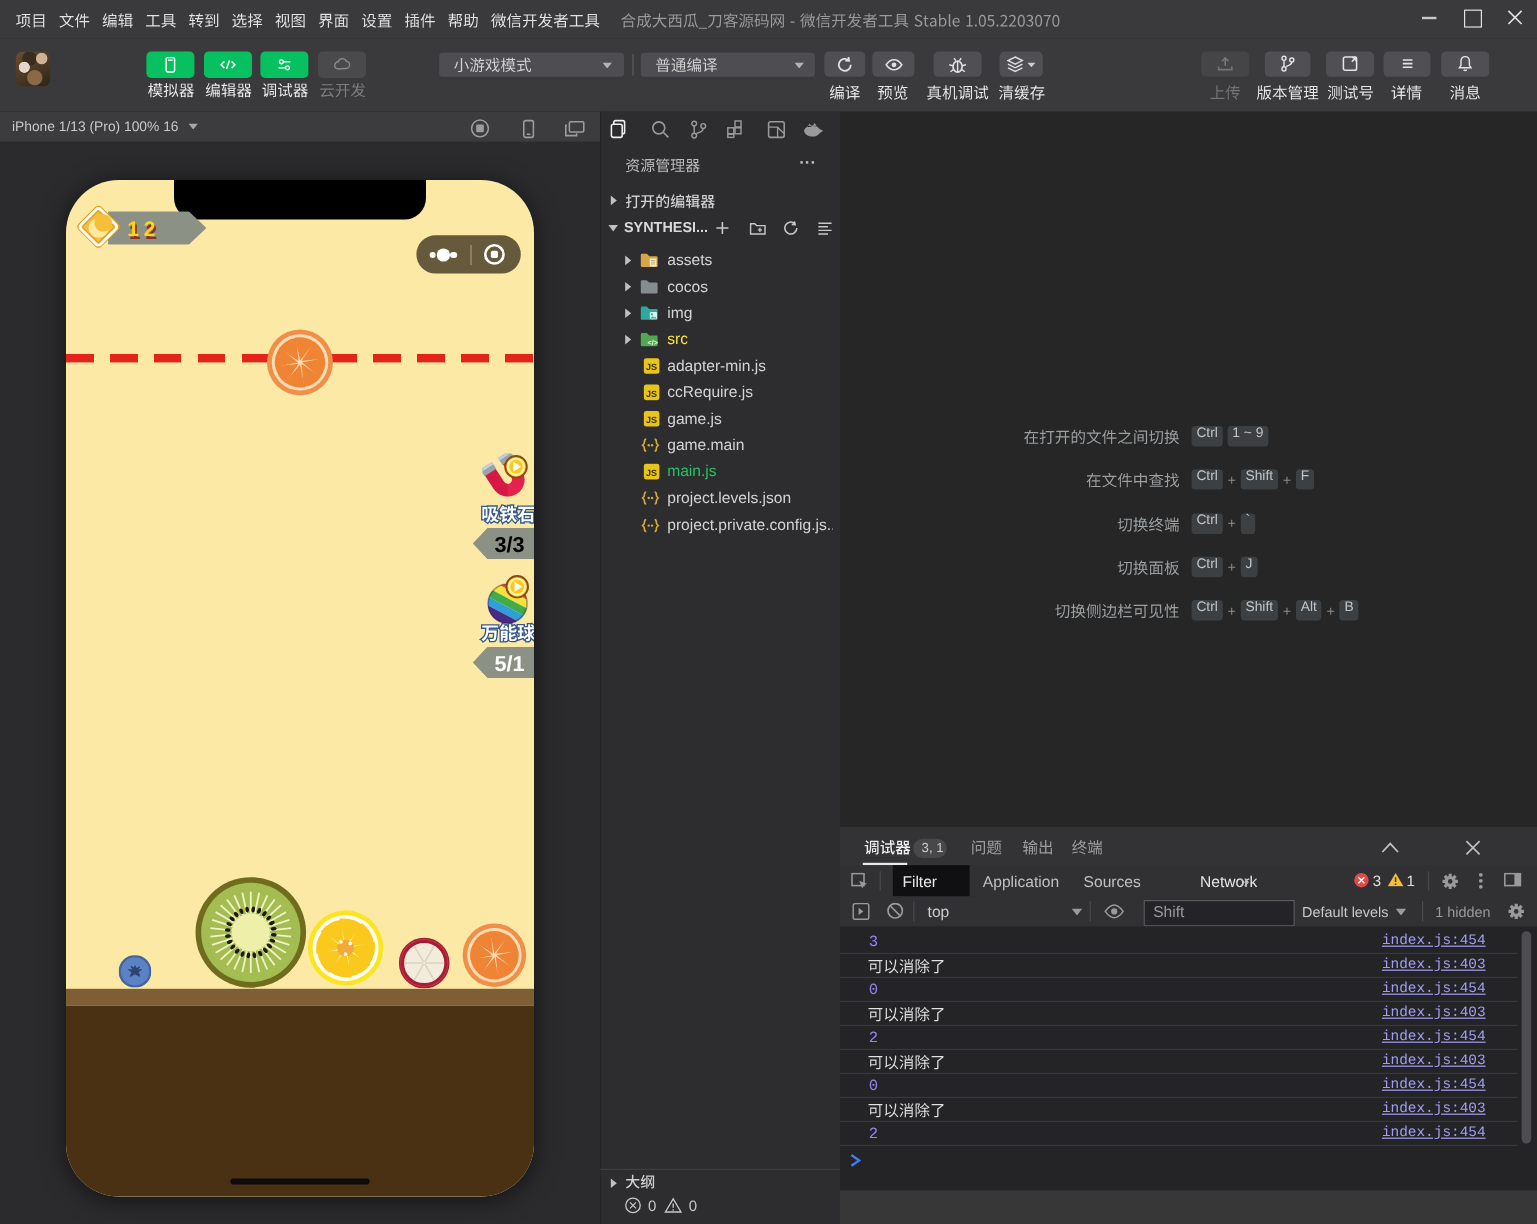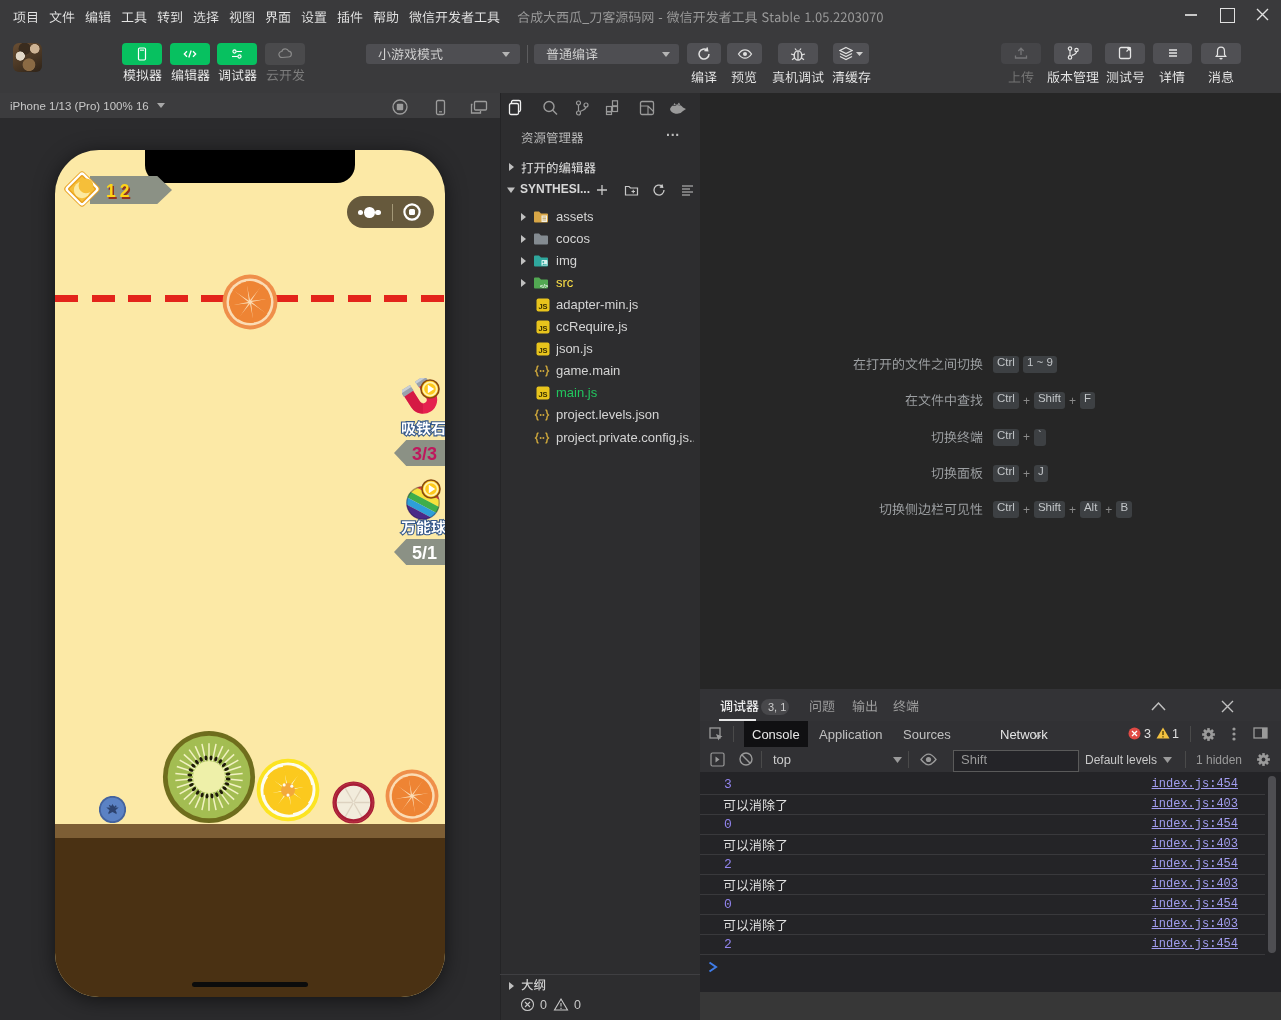--- a/index.html
+++ b/index.html
@@ -317,21 +317,21 @@
       <circle cx="10" cy="10" r="9" fill="#ffc91c" stroke="#8a4a10" stroke-width="1.6"></circle>
       <circle cx="10" cy="10" r="6.7" fill="none" stroke="#fff3b0" stroke-width="1.8"></circle>
       <path d="M7.8,5.8 L14.2,10 L7.8,14.2 Z" fill="#fff"></path>
     </svg>
 <div class="a" style="left:345.5px;top:269px">
       <svg width="45" height="19" viewBox="0 0 45 19" style="overflow:visible">
         <path transform="translate(0,1.8)" d="M5.6 1.4V3H7C6.8 7.7 6.1 11.4 4 13.5C4.4 13.8 5.2 14.3 5.5 14.6C6.7 13.2 7.5 11.3 7.9 9.1C8.4 10 8.9 10.8 9.5 11.5C8.8 12.2 8 12.8 7.1 13.2C7.5 13.5 8.1 14.1 8.4 14.5C9.2 14.1 10 13.5 10.7 12.7C11.5 13.5 12.4 14.1 13.5 14.5C13.7 14.1 14.3 13.4 14.7 13C13.6 12.6 12.7 12.1 11.8 11.4C12.9 9.8 13.7 7.9 14.1 5.6L13 5.2L12.7 5.2H11.7C12 4 12.4 2.6 12.7 1.4ZM8.7 3H10.6C10.3 4.4 9.9 5.8 9.6 6.8H12.1C11.8 8.1 11.2 9.2 10.6 10.1C9.7 9 8.9 7.7 8.4 6.3C8.5 5.3 8.6 4.2 8.7 3ZM1 1.8V11.9H2.5V10.6H5.2V1.8ZM2.5 3.4H3.7V9H2.5Z M15.8 7.8V9.4H17.8V11.7C17.8 12.4 17.4 12.8 17 13C17.3 13.4 17.7 14.2 17.9 14.6C18.1 14.3 18.7 14 21.6 12.5C21.4 12.1 21.3 11.4 21.3 10.9L19.5 11.8V9.4H21.6V7.8H19.5V6.3H21.1V4.7H17C17.3 4.4 17.6 4 17.8 3.6H21.5V1.9H18.8C18.9 1.6 19 1.3 19.2 1L17.6 0.5C17.1 1.8 16.2 3.1 15.3 3.9C15.5 4.3 16 5.3 16.1 5.7C16.3 5.5 16.5 5.3 16.7 5.1V6.3H17.8V7.8ZM24.7 0.6V3H23.8C23.9 2.4 24 1.9 24.1 1.3L22.4 1C22.2 2.8 21.9 4.6 21.2 5.7C21.6 5.9 22.4 6.3 22.7 6.6C23 6 23.2 5.4 23.4 4.7H24.7V5.2C24.7 5.7 24.7 6.3 24.7 6.9H21.8V8.6H24.4C24 10.3 23.2 12 21.2 13.2C21.6 13.5 22.2 14.1 22.5 14.5C24.1 13.4 25 12 25.6 10.6C26.3 12.3 27.2 13.6 28.5 14.5C28.8 14 29.3 13.3 29.7 13C28.2 12.1 27.2 10.5 26.6 8.6H29.4V6.9H26.4C26.5 6.3 26.5 5.7 26.5 5.2V4.7H29V3H26.5V0.6Z M30.9 1.5V3.3H34.8C34 5.6 32.4 8.2 30.2 9.7C30.6 10 31.2 10.6 31.5 11.1C32.2 10.5 32.9 9.9 33.5 9.2V14.5H35.3V13.6H41.4V14.5H43.3V6.6H35.4C36 5.5 36.5 4.4 36.9 3.3H44.1V1.5ZM35.3 11.9V8.3H41.4V11.9Z" fill="#fff" stroke="#35588a" stroke-width="2.2" paint-order="stroke"></path>
       </svg>
     </div>
 <div class="a" style="left:339px;top:290px;width:51px;height:26px;background:#8b9185;clip-path:polygon(0 50%,24% 0,100% 0,100% 100%,24% 100%)"></div>
-<div class="a" style="left:357px;top:293px;font:700 18px 'Liberation Sans',sans-serif;color:#be185d;line-height:22px;white-space:nowrap;">3/3</div>
+<div class="a" style="left:357px;top:293px;font:700 18px 'Liberation Sans',sans-serif;color:#000000;line-height:22px;white-space:nowrap;">3/3</div>
 <svg class="a" style="left:350.5px;top:335.8px;" width="34" height="34" viewBox="0 0 34 34">
       <defs>
         <clipPath id="bc">
           <circle cx="17" cy="17" r="16.6"></circle>
         </clipPath>
       </defs>
       <g clip-path="url(#bc)">
         <g transform="rotate(28 17 17)">
           <rect x="-6" y="-2" width="46" height="8.5" fill="#e84a35"></rect>
           <rect x="-6" y="6.5" width="46" height="6.5" fill="#f6e23c"></rect>
@@ -607,21 +607,21 @@
 <div class="a" style="left:556px;top:296.9px;font:400 13px 'Liberation Sans',sans-serif;color:#d4d4d4;line-height:16px;white-space:nowrap;max-width:138px;overflow:hidden">adapter-min.js</div>
 <svg class="a" style="left:536px;top:320.0px;" width="14" height="14" viewBox="0 0 14 14">
     <rect x="0.5" y="0.5" width="13" height="13" rx="2" fill="#e8c41c"></rect>
     <text x="7" y="10.5" font-family="Liberation Sans" font-size="7.5" font-weight="700" fill="#3a3000" text-anchor="middle">JS</text>
   </svg>
 <div class="a" style="left:556px;top:319.0px;font:400 13px 'Liberation Sans',sans-serif;color:#d4d4d4;line-height:16px;white-space:nowrap;max-width:138px;overflow:hidden">ccRequire.js</div>
 <svg class="a" style="left:536px;top:342.1px;" width="14" height="14" viewBox="0 0 14 14">
     <rect x="0.5" y="0.5" width="13" height="13" rx="2" fill="#e8c41c"></rect>
     <text x="7" y="10.5" font-family="Liberation Sans" font-size="7.5" font-weight="700" fill="#3a3000" text-anchor="middle">JS</text>
   </svg>
-<div class="a" style="left:556px;top:341.1px;font:400 13px 'Liberation Sans',sans-serif;color:#d4d4d4;line-height:16px;white-space:nowrap;max-width:138px;overflow:hidden">json.js</div>
+<div class="a" style="left:556px;top:341.1px;font:400 13px 'Liberation Sans',sans-serif;color:#d4d4d4;line-height:16px;white-space:nowrap;max-width:138px;overflow:hidden">game.js</div>
 <svg class="a" style="left:534px;top:364.20000000000005px;" width="16" height="14" viewBox="0 0 16 14">
     <path d="M4.5,2 C3,2 3,3 3,4.5 C3,6 2,6.5 1.5,7 C2,7.5 3,8 3,9.5 C3,11 3,12 4.5,12" fill="none" stroke="#d0a93c" stroke-width="1.4"></path>
     <path d="M11.5,2 C13,2 13,3 13,4.5 C13,6 14,6.5 14.5,7 C14,7.5 13,8 13,9.5 C13,11 13,12 11.5,12" fill="none" stroke="#d0a93c" stroke-width="1.4"></path>
     <circle cx="6.6" cy="7" r="1" fill="#d0a93c"></circle>
     <circle cx="9.4" cy="7" r="1" fill="#d0a93c"></circle>
   </svg>
 <div class="a" style="left:556px;top:363.20000000000005px;font:400 13px 'Liberation Sans',sans-serif;color:#d4d4d4;line-height:16px;white-space:nowrap;max-width:138px;overflow:hidden">game.main</div>
 <svg class="a" style="left:536px;top:386.3px;" width="14" height="14" viewBox="0 0 14 14">
     <rect x="0.5" y="0.5" width="13" height="13" rx="2" fill="#e8c41c"></rect>
     <text x="7" y="10.5" font-family="Liberation Sans" font-size="7.5" font-weight="700" fill="#3a3000" text-anchor="middle">JS</text>
@@ -721,21 +721,21 @@
 <svg class="a" style="left:1221px;top:700px;" width="13" height="13" viewBox="0 0 13 13">
     <path d="M1,1 L12,12 M12,1 L1,12" stroke="#c0c0c0" stroke-width="1.4"></path>
   </svg>
 <div class="a" style="left:700px;top:721px;width:581px;height:26px;background:#313134"></div>
 <svg class="a" style="left:709px;top:727px;" width="15" height="15" viewBox="0 0 15 15">
     <rect x="1" y="1" width="10" height="10" fill="none" stroke="#9a9a9a" stroke-width="1.3"></rect>
     <path d="M7,7 L13.5,9.5 L10.8,10.8 L9.5,13.5 Z" fill="#9a9a9a"></path>
   </svg>
 <div class="a" style="left:733px;top:726px;width:1px;height:16px;background:#4a4a4a"></div>
 <div class="a" style="left:744px;top:721px;width:64px;height:26px;background:#101012"></div>
-<div class="a" style="left:752px;top:727px;font:400 13px 'Liberation Sans',sans-serif;color:#e8e8e8;line-height:16px;white-space:nowrap;">Console</div>
+<div class="a" style="left:752px;top:727px;font:400 13px 'Liberation Sans',sans-serif;color:#e8e8e8;line-height:16px;white-space:nowrap;">Filter</div>
 <div class="a" style="left:819px;top:727px;font:400 13px 'Liberation Sans',sans-serif;color:#c0c0c0;line-height:16px;white-space:nowrap;">Application</div>
 <div class="a" style="left:903px;top:727px;font:400 13px 'Liberation Sans',sans-serif;color:#c0c0c0;line-height:16px;white-space:nowrap;">Sources</div>
 <div class="a" style="left:1000px;top:727px;font:400 13px 'Liberation Sans',sans-serif;color:#e5e5e5;line-height:16px;white-space:nowrap;">Network</div>
 <div class="a" style="left:1033px;top:726px;font:400 15px 'Liberation Sans',sans-serif;color:#c0c0c0;line-height:18px;white-space:nowrap;">»</div>
 <svg class="a" style="left:1128px;top:727px;" width="13" height="13" viewBox="0 0 13 13">
     <circle cx="6.5" cy="6.5" r="6" fill="#e04a45"></circle>
     <path d="M4,4 L9,9 M9,4 L4,9" stroke="#fff" stroke-width="1.3"></path>
   </svg>
 <div class="a" style="left:1144px;top:727px;font:400 12.5px 'Liberation Sans',sans-serif;color:#e0e0e0;line-height:15px;white-space:nowrap;">3</div>
 <svg class="a" style="left:1156px;top:727px;" width="14" height="12" viewBox="0 0 14 12">

